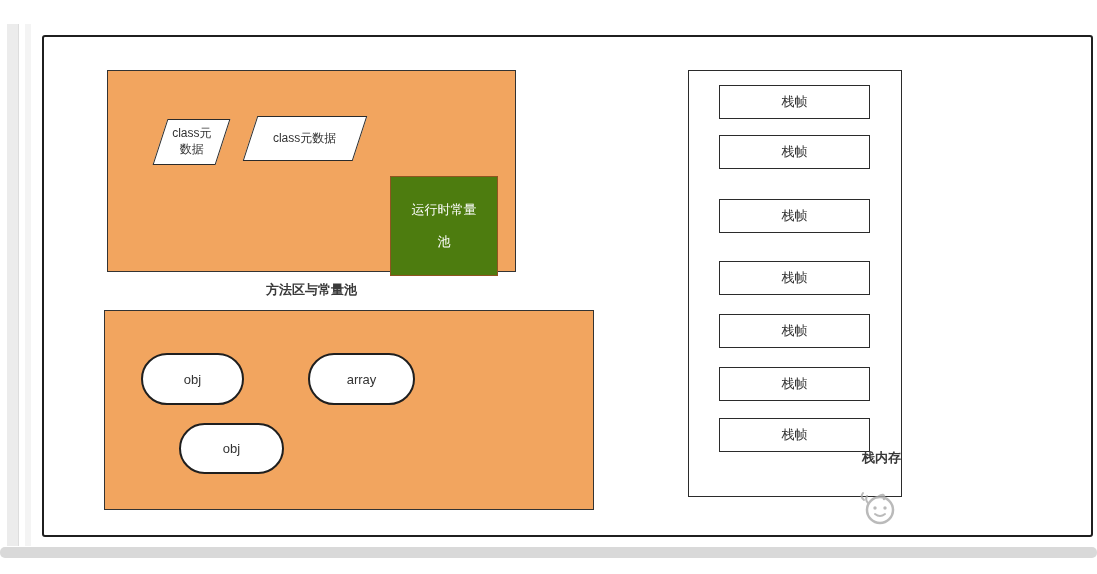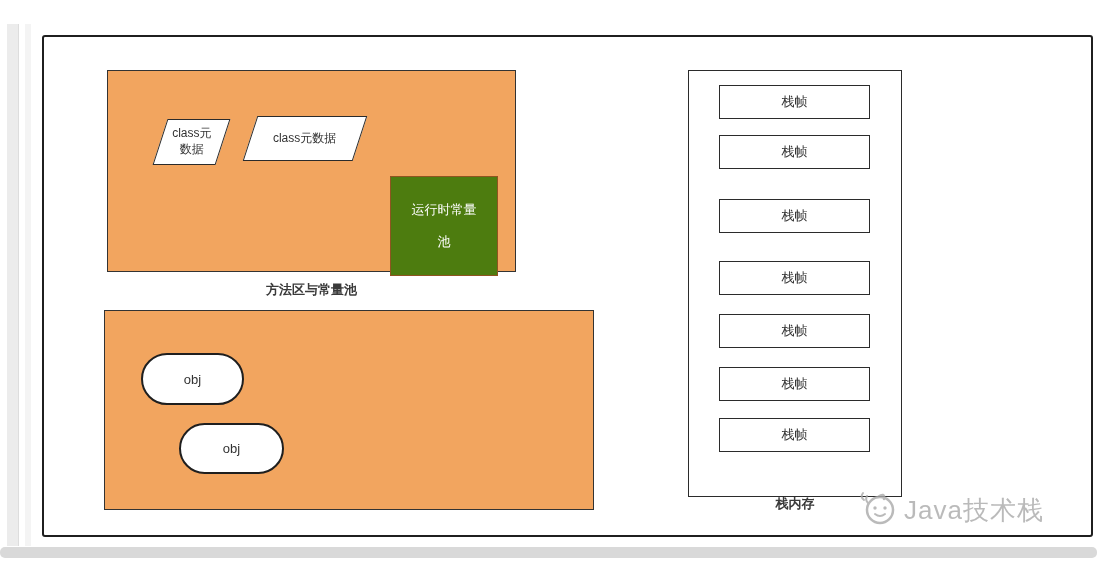--- a/index.html
+++ b/index.html
@@ -38,21 +38,21 @@
   .stadium { position:absolute; background:#ffffff; border:2px solid #1f1f1f; border-radius:27px; display:flex; align-items:center; justify-content:center; font-size:13px; color:#333333; }
   .obj1 { left:36px;  top:42px;  width:103px; height:52px; }
   .arr  { left:203px; top:42px;  width:107px; height:52px; }
   .obj2 { left:74px;  top:112px; width:105px; height:51px; }
 
   
   .stack-box { position:absolute; left:688px; top:70px; width:214px; height:427px; background:#ffffff; border:1.5px solid #2b2b2b; }
   .sframe { position:absolute; left:30px; width:151px; height:34px; background:#ffffff; border:1.5px solid #2b2b2b; display:flex; align-items:center; justify-content:center; font-size:13px; color:#333333; }
   .f1 { top:14px; }  .f2 { top:64px; }  .f3 { top:128px; } .f4 { top:190px; }
   .f5 { top:243px; } .f6 { top:296px; } .f7 { top:347px; }
-  .stack-label { top:424px; }
+  .stack-label { top:378px;text-align:right; }
 
   
   .watermark { position:absolute; left:856px; top:487px; display:flex; align-items:center; gap:6px; opacity:0.8; }
   .wm-text { font-size:26px; color:#aaaaaa; letter-spacing:1px; }
 </style>
 </head>
 <body>
 
 <div class="page">
 
@@ -74,20 +74,21 @@
     </div>
     <div class="runtime-pool">
       <span>运行时常量</span>
       <span>池</span>
     </div>
     <div class="box-label method-label">方法区与常量池</div>
   </div>
 
   <div class="box-orange heap">
     <div class="stadium obj1">obj</div>
+    <div class="stadium arr">array</div>
     <div class="stadium obj2">obj</div>
   </div>
 
   <div class="stack-box">
     <div class="sframe f1">栈帧</div>
     <div class="sframe f2">栈帧</div>
     <div class="sframe f3">栈帧</div>
     <div class="sframe f4">栈帧</div>
     <div class="sframe f5">栈帧</div>
     <div class="sframe f6">栈帧</div>
@@ -100,16 +101,15 @@
       <svg width="42" height="42" viewBox="0 0 42 42">
         <path d="M8 13 Q4 10 7 6" stroke="#aaaaaa" stroke-width="2" fill="none" stroke-linecap="round"></path>
         <path d="M12 16 Q9 13 11 9" stroke="#aaaaaa" stroke-width="2" fill="none" stroke-linecap="round"></path>
         <circle cx="24" cy="23" r="13" stroke="#aaaaaa" stroke-width="2.5" fill="none"></circle>
         <path d="M22 10 q7 -5 6 2" stroke="#aaaaaa" stroke-width="2.5" fill="none" stroke-linecap="round"></path>
         <circle cx="19" cy="21" r="1.7" fill="#aaaaaa"></circle>
         <circle cx="29" cy="21" r="1.7" fill="#aaaaaa"></circle>
         <path d="M19 27 q5 4 10 0" stroke="#aaaaaa" stroke-width="2" fill="none" stroke-linecap="round"></path>
       </svg>
     </span>
-    <span class="wm-text">Java技术栈</span>
   </div>
 
 </div>
 
 </body></html>

